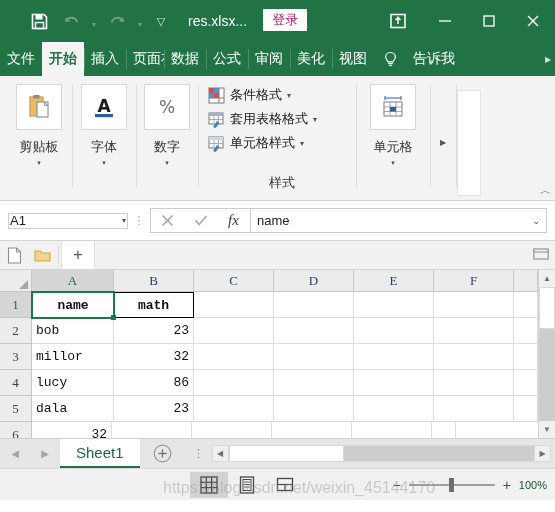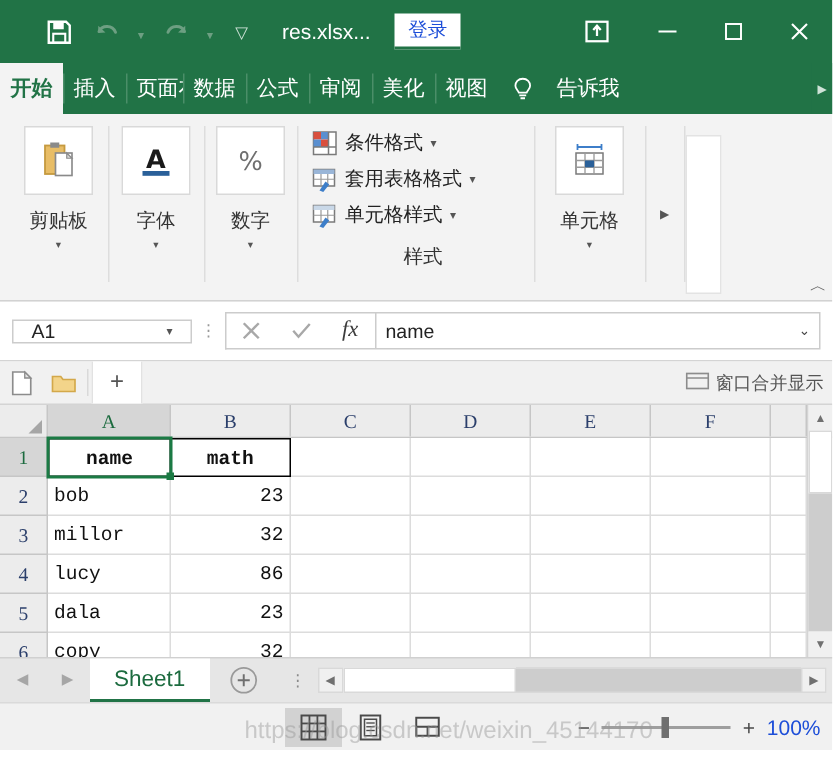--- a/index.html
+++ b/index.html
@@ -46,21 +46,21 @@
   }
   .doc-title {
     color: #ffffff;
     font-size: 14px;
     margin-left: 14px;
     white-space: nowrap;
   }
   .login-btn {
     margin-left: 16px;
     background: #ffffff;
-    color: #1d4ed8;
+    color: #be185d;
     font-size: 13px;
     padding: 3px 9px 2px 9px;
     line-height: 1.25;
     border-bottom: 2px solid #217346;
     font-family: Liberation Serif, serif;
   }
   .win-ctrls {
     position: absolute;
     right: 0; top: 0;
     height: 42px;
@@ -170,21 +170,21 @@
     display: flex; align-items: center;
     font-size: 13px; color: #222222;
     font-family: "DejaVu Sans", sans-serif;
     white-space: nowrap;
   }
   .style-row .sicon { margin-right: 5px; display: flex; }
   .style-row .scaret { margin-left: 5px; font-size: 8px; color: #555; }
   .style-grp-label {
     width: 100%;
     text-align: center;
-    margin-top: 10px;
+    margin-top: 22px;
     font-size: 13px;
     color: #333333;
     font-family: "DejaVu Sans", sans-serif;
   }
   .edit-arrow {
     height: 100%;
     display: flex; align-items: center; justify-content: center;
     font-size: 8px; color: #555;
   }
   .edit-box {
@@ -207,21 +207,21 @@
     background: #ffffff;
     display: flex; align-items: center;
     padding: 0 8px;
     border-bottom: 1px solid #d4d4d4;
   }
   .namebox {
     width: 120px; height: 16px;
     border: 1px solid #cccccc;
     background: #ffffff;
     display: flex; align-items: center;
-    padding: 0 12px;
+    padding: 0 1px;
     font-size: 13px; color: #222;
   }
   .namebox .nb-text { flex: 1; }
   .namebox .nb-caret { font-size: 8px; color: #555; }
   .fb-dots {
     width: 22px;
     display: flex; align-items: center; justify-content: center;
     color: #999; font-size: 11px; letter-spacing: 0;
   }
   .fb-icons {
@@ -446,21 +446,21 @@
     position: absolute; right: 8px; top: 0; bottom: 0;
     display: flex; align-items: center; gap: 6px;
   }
   .zm-minus, .zm-plus { color: #4a4a4a; font-size: 14px; width: 12px; text-align: center; }
   .zm-slider { position: relative; width: 86px; height: 14px; display: flex; align-items: center; }
   .zm-line { width: 100%; height: 2px; background: #9e9e9e; }
   .zm-knob {
     position: absolute; left: 40px;
     width: 5px; height: 14px; background: #6f6f6f;
   }
-  .zm-pct { font-size: 14px; color: #1d4ed8; font-family: "Liberation Sans", sans-serif; }
+  .zm-pct { font-size: 11px; color: #14532d; font-family: "Liberation Sans", sans-serif; }
 
   .watermark {
     position: absolute;
     left: 163px; top: 479px;
     font-size: 16px;
     color: rgba(150,150,150,0.45);
     white-space: nowrap;
     pointer-events: none;
     font-family: "Liberation Sans", sans-serif;
   }
@@ -520,20 +520,21 @@
       <div class="win-btn">
         <svg width="16" height="16" viewBox="0 0 16 16">
             <line x1="3" y1="3" x2="13" y2="13" stroke="#ffffff" stroke-width="1.4"></line>
             <line x1="13" y1="3" x2="3" y2="13" stroke="#ffffff" stroke-width="1.4"></line>
           </svg>
       </div>
     </div>
   </div>
 
   <div class="tabbar">
+    <div class="rtab">文件</div>
     <div class="rtab active">开始</div>
     <div class="rtab">插入</div>
     <div class="rtab overflow">页面布局</div>
     <div class="rtab">数据</div>
     <div class="rtab">公式</div>
     <div class="rtab">审阅</div>
     <div class="rtab">美化</div>
     <div class="rtab">视图</div>
     <div class="tab-bulb">
       <svg width="15" height="17" viewBox="0 0 15 17">
@@ -700,21 +701,20 @@
     </div>
     <div class="dt-sep"></div>
     <div class="dt-plus">+</div>
     <div class="dt-right">
       <span>
         <svg width="16" height="12" viewBox="0 0 16 12">
             <rect x="0.8" y="1" width="14.4" height="10" fill="none" stroke="#8c8c8c" stroke-width="1.1"></rect>
             <line x1="0.8" y1="4" x2="15.2" y2="4" stroke="#8c8c8c" stroke-width="1"></line>
           </svg>
       </span>
-      <span>窗口合并显示</span>
     </div>
   </div>
 
   <div class="sheet">
 
     <div class="colhdr">
       <div class="corner"></div>
       <div class="ch sel" style="width:82px">A</div>
       <div class="ch" style="width:80px">B</div>
       <div class="ch" style="width:80px">C</div>
@@ -780,21 +780,20 @@
           <div class="cell" style="width:82px">dala</div>
           <div class="cell num" style="width:80px">23</div>
           <div class="cell" style="width:80px"></div>
           <div class="cell" style="width:80px"></div>
           <div class="cell" style="width:80px"></div>
           <div class="cell" style="width:80px"></div>
           <div class="cell" style="width:24px"></div>
         </div>
 
         <div class="grow">
-          <div class="cell" style="width:82px">copy</div>
           <div class="cell num" style="width:80px">32</div>
           <div class="cell" style="width:80px"></div>
           <div class="cell" style="width:80px"></div>
           <div class="cell" style="width:80px"></div>
           <div class="cell" style="width:80px"></div>
           <div class="cell" style="width:24px"></div>
         </div>
 
         <div class="sel-overlay" style="left:-1px; top:-1px; width:84px; height:28px;"></div>
         <div class="sel-handle" style="left:79px; top:23px;"></div>

